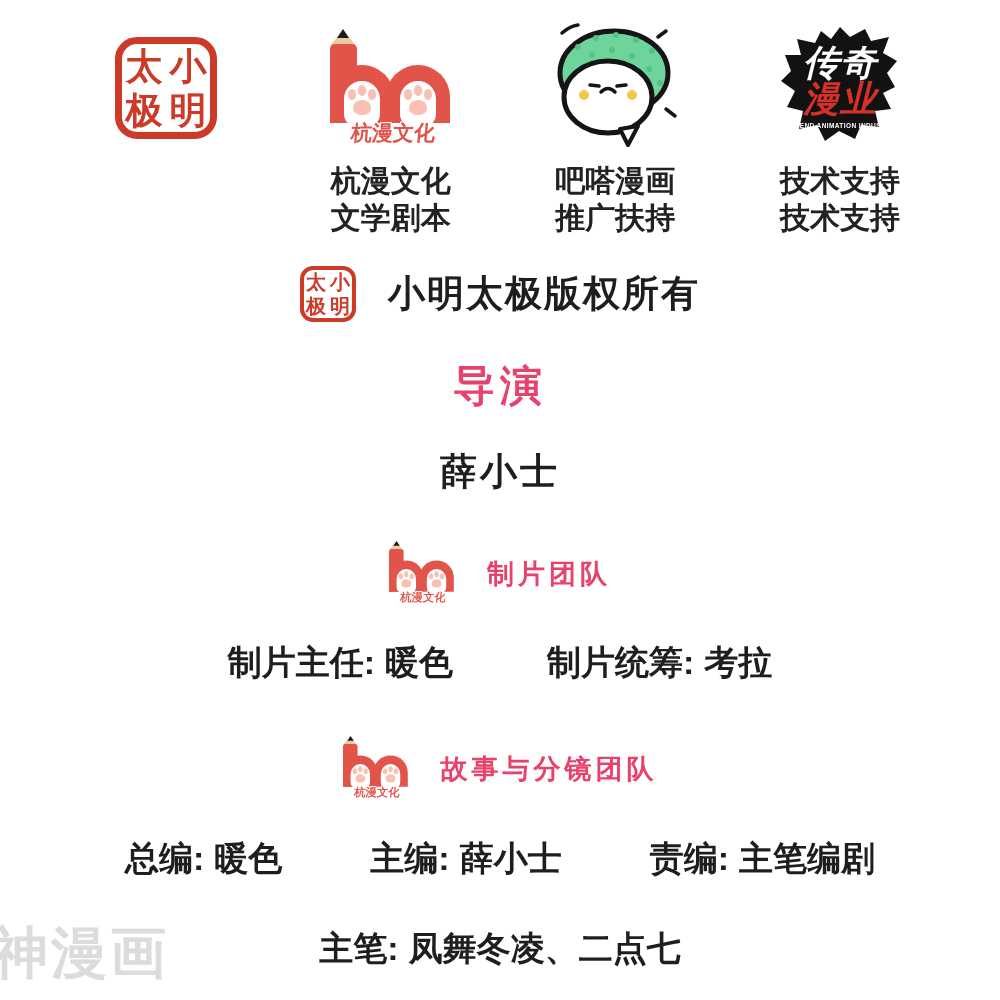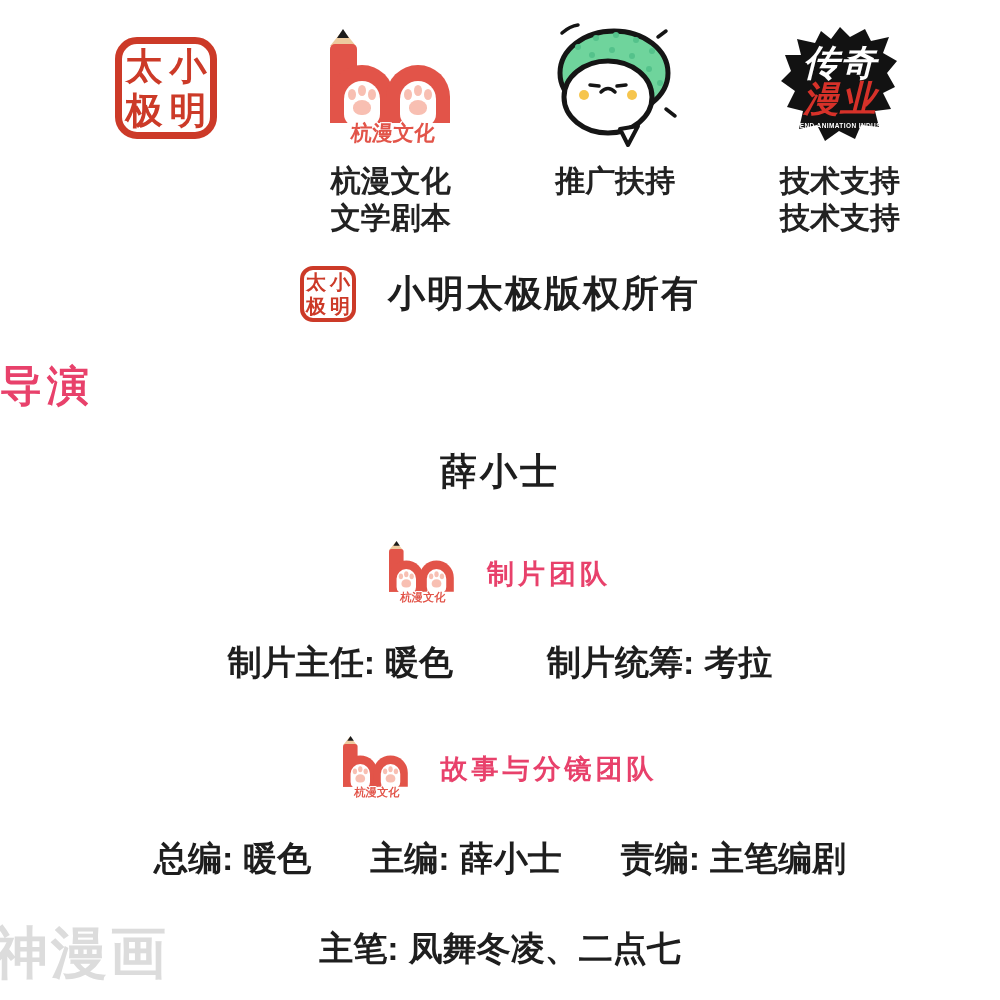--- a/index.html
+++ b/index.html
@@ -64,34 +64,34 @@
     color:var(--logo-red);font-size:21px;font-weight:800;transform:skewX(-5deg);
     white-space:nowrap;
     text-shadow:-1px -1px 0 #fff,1px -1px 0 #fff,-1px 1px 0 #fff,1px 1px 0 #fff;}
   .mlogo-wrap-sm{position:relative;width:66px;height:66px;flex:0 0 66px;}
   .mlogo-wrap-sm .mlogo{transform:scale(0.54);transform-origin:0 0;}
 
   
   .copyright-row{margin-top:30px;display:flex;justify-content:center;align-items:center;gap:32px;}
   .copyright-text{font-size:37px;font-weight:700;letter-spacing:2px;}
 
-  .pink-heading{color:var(--accent);font-weight:800;text-align:left;}
+  .pink-heading{color:var(--accent);font-weight:800;text-align:center;}
   .director-heading{margin-top:36px;font-size:42px;letter-spacing:5px;}
   .director-name{margin-top:33px;text-align:center;font-size:37px;font-weight:700;letter-spacing:3px;}
 
   .section-heading-row{display:flex;justify-content:center;align-items:center;gap:32px;}
   .section-heading-row .pink-heading{font-size:27px;letter-spacing:4px;}
   .row-production-heading{margin-top:44px;}
   .row-story-heading{margin-top:50px;}
 
   .credit-row{display:flex;justify-content:center;align-items:baseline;font-size:34px;font-weight:700;}
   .credit-item{white-space:nowrap;}
   .credit-item .val{margin-left:10px;}
   .row-production{margin-top:33px;gap:94px;}
-  .row-story-1{margin-top:34px;gap:59px;}
+  .row-story-1{margin-top:34px;gap:88px;}
   .row-story-2{margin-top:44px;}
   .row-story-3{margin-top:29px;gap:56px;}
 
   
   .watermark{position:absolute;left:-8px;bottom:8px;font-size:56px;font-weight:700;
     color:var(--watermark);letter-spacing:3px;}
 </style>
 </head>
 <body>
 
@@ -162,20 +162,21 @@
           <path d="M72,106 L80,122 L90,103 Z" fill="#ffffff" stroke="#151515" stroke-width="4" stroke-linejoin="round"></path>
           <path d="M42,62 l9,1" fill="none" stroke="#151515" stroke-width="3.5" stroke-linecap="round"></path>
           <path d="M69,63 l9,-1" fill="none" stroke="#151515" stroke-width="3.5" stroke-linecap="round"></path>
           <path d="M53,69 q7,-7 14,0" fill="none" stroke="#151515" stroke-width="3.5" stroke-linecap="round"></path>
           <circle cx="36" cy="72" r="5" fill="#f6c54d"></circle>
           <circle cx="84" cy="72" r="5" fill="#f6c54d"></circle>
           <path d="M118,86 l9,7" fill="none" stroke="#151515" stroke-width="3.5" stroke-linecap="round"></path>
         </svg>
       </div>
       <div class="partner-caption">
+        <div>吧嗒漫画</div>
         <div>推广扶持</div>
       </div>
     </div>
 
     <div class="partner-col">
       <div class="partner-logo-area">
         <svg width="118" height="122" viewBox="0 0 118 122">
           <polygon fill="#121212" points="59,0 69,10 84,2 90,14 108,10 102,26 116,34 106,46 114,60 102,66 110,82 94,84 98,100 80,98 74,112 58,104 44,114 36,98 18,102 22,84 6,80 14,64 0,54 10,44 4,28 20,28 16,12 34,16 40,4 50,12"></polygon>
           <text x="59" y="48" text-anchor="middle" font-size="36" font-weight="bold" fill="#ffffff" font-style="italic" letter-spacing="1">传奇</text>
           <text x="59" y="84" text-anchor="middle" font-size="36" font-weight="bold" fill="#d63129" font-style="italic" letter-spacing="1">漫业</text>

